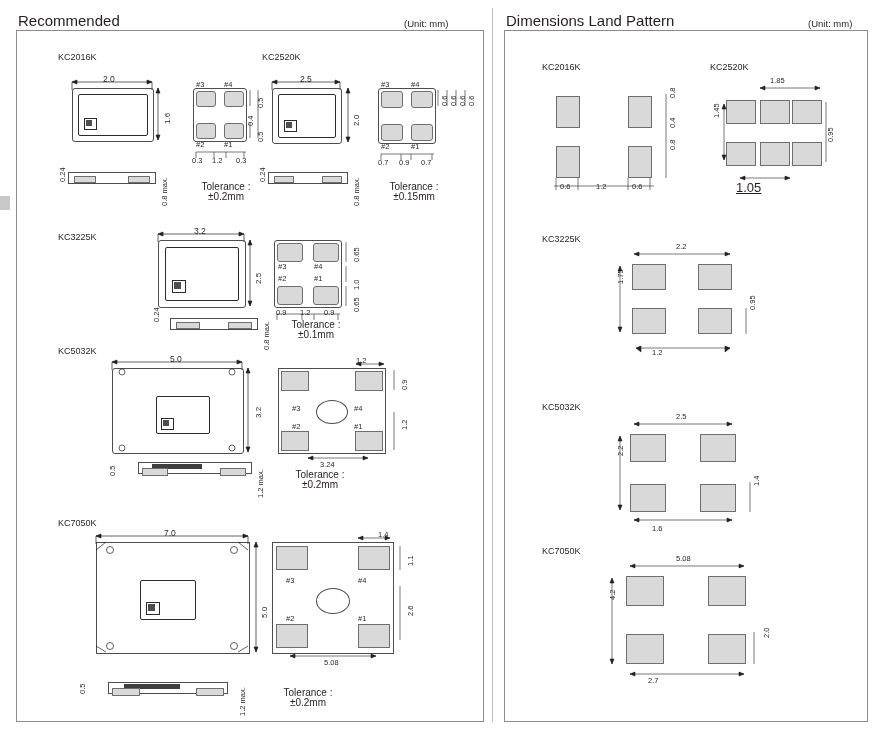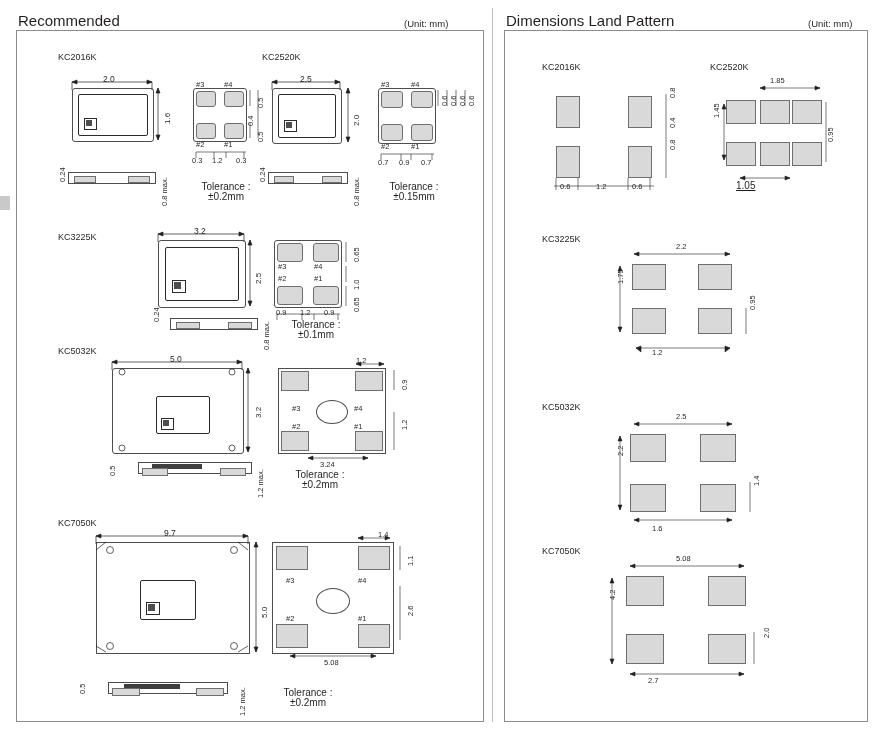--- a/index.html
+++ b/index.html
@@ -262,21 +262,21 @@
 <div class="vlbl" style="left:108px;top:476px;font-size:7.5px;">0.5</div>
 <div class="vlbl" style="left:256px;top:498px;font-size:7.5px;">1.2 max.</div>
 <div class="tol" style="left:280px;top:470px;width:80px;white-space:pre-line;">Tolerance :
 ±0.2mm</div>
 
 <div class="part" style="left:58px;top:518px;">KC7050K</div>
 <div class="shape" style="left:96px;top:542px;width:152px;height:110px;"></div>
 <div class="shape" style="left:140px;top:580px;width:54px;height:38px;border-radius:2px;border-color:#2b2b2b;"></div>
 <div class="pad" style="left:146px;top:602px;width:12px;height:11px;background:#fff;border-color:#2b2b2b;"></div>
 <div class="pad" style="left:148px;top:604px;width:7px;height:7px;background:#4d4d4d;border:none;"></div>
-<div class="lbl" style="left:164px;top:528px;">9.7</div>
+<div class="lbl" style="left:164px;top:528px;">7.0</div>
 <div class="vlbl" style="left:260px;top:618px;">5.0</div>
 <svg width="180" height="130" style="left:88px;top:524px;">
   <g stroke="#231f20" stroke-width="0.7" fill="none">
     <line x1="8" y1="12" x2="160" y2="12"></line>
       <polygon points="8,12 13,10 13,14" fill="#231f20"></polygon>
       <polygon points="160,12 155,10 155,14" fill="#231f20"></polygon>
     <line x1="8" y1="12" x2="8" y2="20"></line>
       <line x1="160" y1="12" x2="160" y2="20"></line>
     <line x1="168" y1="18" x2="168" y2="128"></line>
       <polygon points="168,18 166,23 170,23" fill="#231f20"></polygon>
@@ -352,21 +352,21 @@
   </g>
 </svg>
 
 <div class="part" style="left:710px;top:62px;">KC2520K</div>
 <div class="pad" style="left:726px;top:100px;width:28px;height:22px;"></div>
 <div class="pad" style="left:760px;top:100px;width:28px;height:22px;"></div>
 <div class="pad" style="left:726px;top:142px;width:28px;height:22px;"></div>
 <div class="pad" style="left:760px;top:142px;width:28px;height:22px;"></div>
 <div class="lbl" style="left:770px;top:76px;font-size:7.5px;">1.85</div>
 <div class="vlbl" style="left:712px;top:118px;font-size:7.5px;">1.45</div>
-<div class="lbl" style="left:736px;top:180px;font-size:10px;text-decoration:underline;">1.05</div>
+<div class="lbl" style="left:736px;top:180px;font-size:13px;text-decoration:underline;">1.05</div>
 <div class="vlbl" style="left:826px;top:142px;font-size:7.5px;">0.95</div>
 <div class="pad" style="left:792px;top:100px;width:28px;height:22px;"></div>
 <div class="pad" style="left:792px;top:142px;width:28px;height:22px;"></div>
 <svg width="130" height="110" style="left:716px;top:74px;">
   <g stroke="#231f20" stroke-width="0.6" fill="none">
     <line x1="44" y1="14" x2="104" y2="14"></line>
       <polygon points="44,14 49,12 49,16" fill="#231f20"></polygon>
       <polygon points="104,14 99,12 99,16" fill="#231f20"></polygon>
     <line x1="8" y1="30" x2="8" y2="86"></line>
       <polygon points="8,30 6,35 10,35" fill="#231f20"></polygon>

